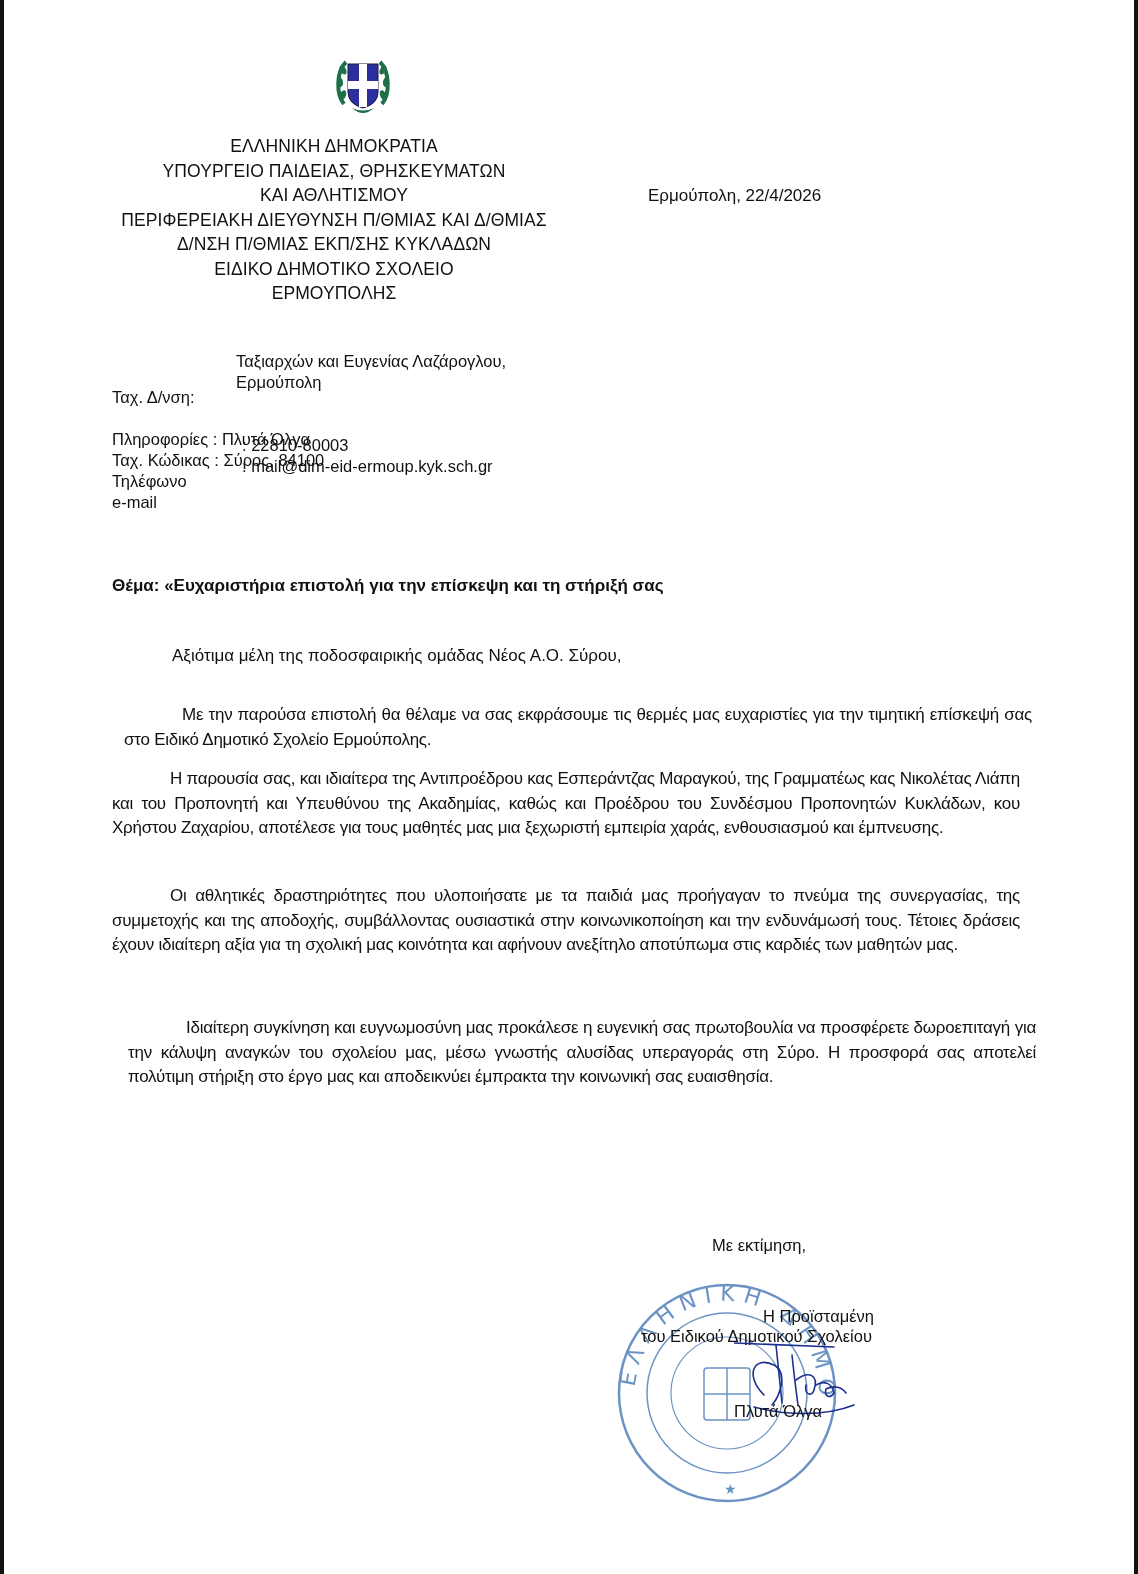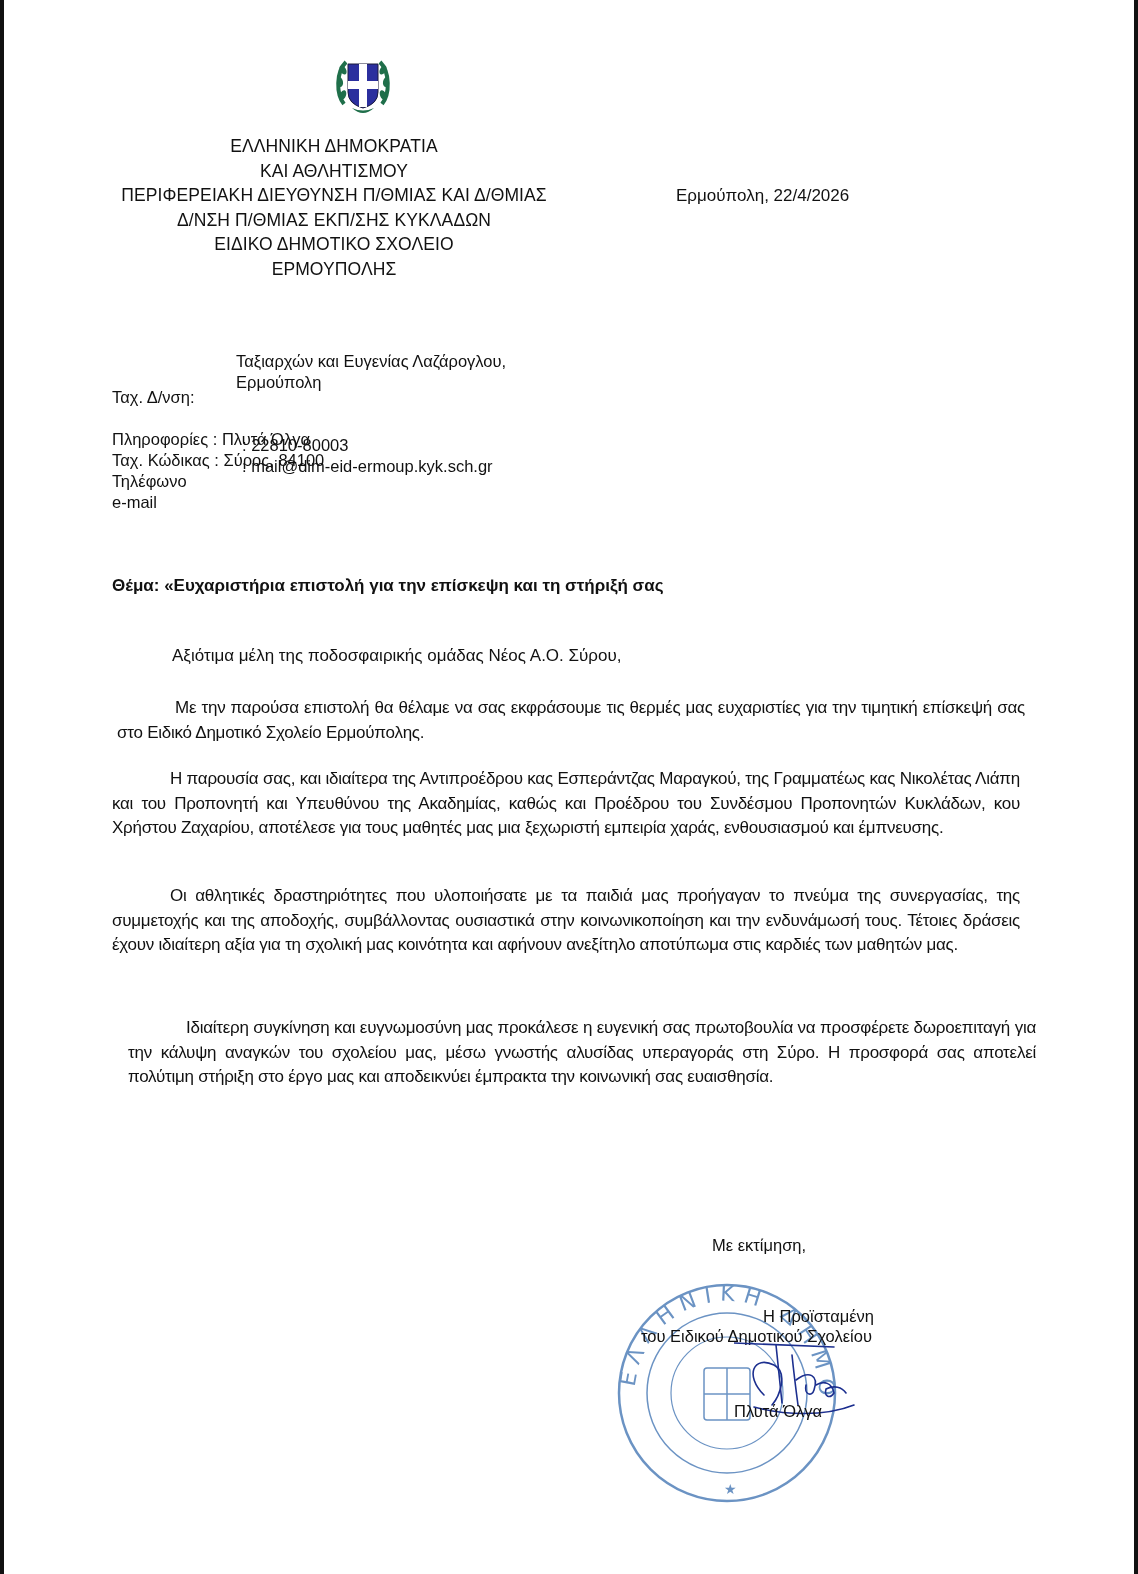--- a/index.html
+++ b/index.html
@@ -9,21 +9,21 @@
     }
     .edge-left { position: absolute; left: 0; top: 0; width: 4px; height: 1574px; background: #111; }
     .edge-right { position: absolute; right: 0; top: 0; width: 4px; height: 1574px; background: #111; }
     .page { position: absolute; left: 4px; right: 4px; top: 0; bottom: 0; background: #fff; text-decoration: underline; }
 
     .emblem { position: absolute; left: 330px; top: 52px; width: 58px; height: 66px; }
 
     .header-block { position: absolute; left: 100px; top: 134px; width: 460px; text-align: center; font-size: 17.5px; line-height: 24.5px; letter-spacing: 0.1px; }
     .header-line { display: block; white-space: nowrap; }
 
-    .date-line { position: absolute; left: 672px; top: 186px; font-size: 17px; }
+    .date-line { position: absolute; left: 644px; top: 186px; font-size: 17px; }
 
     .recipient { position: absolute; left: 677px; top: 351px; font-size: 16.5px; line-height: 22px; }
     .recipient .r2 { padding-left: 57px; display: block; }
 
     .contact { position: absolute; left: 108px; top: 351px; font-size: 16.5px; line-height: 21px; }
     .crow { display: block; white-space: nowrap; position: relative; height: 21px; }
     .clabel { position: absolute; left: 0; margin-top: 36px; }
     .cvalue { position: absolute; left: 124px; }
 
     .subject { position: absolute; left: 108px; top: 576px; font-size: 17px; font-weight: bold; white-space: nowrap; }
@@ -67,20 +67,21 @@
       <ellipse cx="49" cy="43" rx="3" ry="5" transform="rotate(-20 49 43)"></ellipse>
       <path d="M18 56 Q29 66 40 56 Q29 61 18 56 Z"></path>
     </g>
     <path d="M14 12 H44 V40 Q44 52 29 56 Q14 52 14 40 Z" fill="#2b2f9e" stroke="#1a1a3a" stroke-width="1"></path>
     <rect x="25" y="12" width="8" height="43" fill="#ffffff"></rect>
     <rect x="14" y="29" width="30" height="8" fill="#ffffff"></rect>
   </svg>
 
   <div class="header-block">
     <span class="header-line">ΕΛΛΗΝΙΚΗ ΔΗΜΟΚΡΑΤΙΑ</span>
+    <span class="header-line">ΥΠΟΥΡΓΕΙΟ ΠΑΙΔΕΙΑΣ, ΘΡΗΣΚΕΥΜΑΤΩΝ</span>
     <span class="header-line">ΚΑΙ ΑΘΛΗΤΙΣΜΟΥ</span>
     <span class="header-line">ΠΕΡΙΦΕΡΕΙΑΚΗ ΔΙΕΥΘΥΝΣΗ Π/ΘΜΙΑΣ ΚΑΙ Δ/ΘΜΙΑΣ</span>
     <span class="header-line">Δ/ΝΣΗ Π/ΘΜΙΑΣ ΕΚΠ/ΣΗΣ ΚΥΚΛΑΔΩΝ</span>
     <span class="header-line">ΕΙΔΙΚΟ ΔΗΜΟΤΙΚΟ ΣΧΟΛΕΙΟ</span>
     <span class="header-line">ΕΡΜΟΥΠΟΛΗΣ</span>
   </div>
 
   <div class="date-line">Ερμούπολη, 22/4/2026</div>
 
 
@@ -105,21 +106,21 @@
     <div class="crow">
       <span class="clabel">e-mail</span>
       <span class="cvalue" style="left:130px">: mail@dim-eid-ermoup.kyk.sch.gr</span>
     </div>
   </div>
 
   <div class="subject">Θέμα: «Ευχαριστήρια επιστολή για την επίσκεψη και τη στήριξή σας</div>
 
   <div class="salutation">Αξιότιμα μέλη της ποδοσφαιρικής ομάδας Νέος Α.Ο. Σύρου,</div>
 
-  <p class="body-text p1" style="margin:5px">Με την παρούσα επιστολή θα θέλαμε να σας εκφράσουμε τις θερμές μας ευχαριστίες για την τιμητική επίσκεψή σας στο Ειδικό Δημοτικό Σχολείο Ερμούπολης.</p>
+  <p class="body-text p1" style="margin:12px">Με την παρούσα επιστολή θα θέλαμε να σας εκφράσουμε τις θερμές μας ευχαριστίες για την τιμητική επίσκεψή σας στο Ειδικό Δημοτικό Σχολείο Ερμούπολης.</p>
   <p class="body-text p2" style="margin:0">Η παρουσία σας, και ιδιαίτερα της Αντιπροέδρου κας Εσπεράντζας Μαραγκού, της Γραμματέως κας Νικολέτας Λιάπη και του Προπονητή και Υπευθύνου της Ακαδημίας, καθώς και Προέδρου του Συνδέσμου Προπονητών Κυκλάδων, κου Χρήστου Ζαχαρίου, αποτέλεσε για τους μαθητές μας μια ξεχωριστή εμπειρία χαράς, ενθουσιασμού και έμπνευσης.</p>
   <p class="body-text p3" style="margin:0">Οι αθλητικές δραστηριότητες που υλοποιήσατε με τα παιδιά μας προήγαγαν το πνεύμα της συνεργασίας, της συμμετοχής και της αποδοχής, συμβάλλοντας ουσιαστικά στην κοινωνικοποίηση και την ενδυνάμωσή τους. Τέτοιες δράσεις έχουν ιδιαίτερη αξία για τη σχολική μας κοινότητα και αφήνουν ανεξίτηλο αποτύπωμα στις καρδιές των μαθητών μας.</p>
   <p class="body-text p4" style="margin:16px">Ιδιαίτερη συγκίνηση και ευγνωμοσύνη μας προκάλεσε η ευγενική σας πρωτοβουλία να προσφέρετε δωροεπιταγή για την κάλυψη αναγκών του σχολείου μας, μέσω γνωστής αλυσίδας υπεραγοράς στη Σύρο. Η προσφορά σας αποτελεί πολύτιμη στήριξη στο έργο μας και αποδεικνύει έμπρακτα την κοινωνική σας ευαισθησία.</p>
 
   <div class="closing">Με εκτίμηση,</div>
 
   <svg class="stamp" viewBox="0 0 222 222">
     <defs>
       <path id="stampArc" d="M 111 111 m -92 0 a 92 92 0 1 1 184 0"></path>
     </defs>

